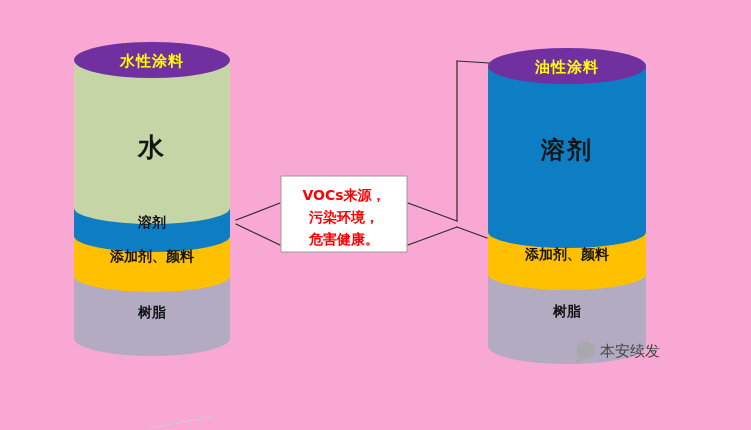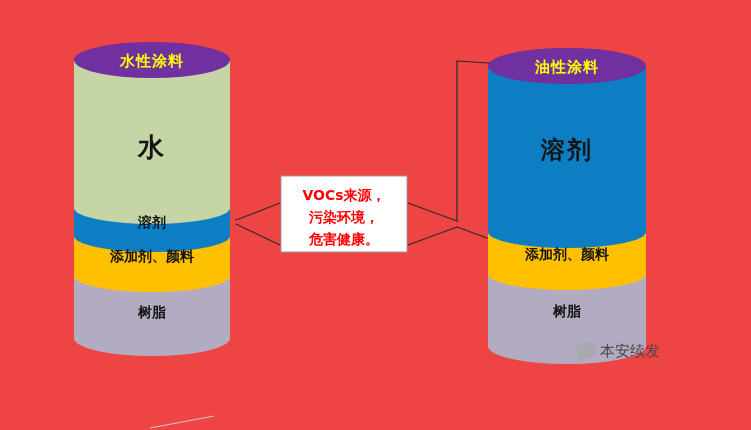--- a/index.html
+++ b/index.html
@@ -1,16 +1,16 @@
 <!DOCTYPE html>
 <html><head>
 <meta charset="utf-8">
 <style>
   html,body{margin:0;padding:0;background:#ffffff;}
-  .stage{position:relative;width:751px;height:430px;background:#ef4444;overflow:hidden;}
+  .stage{position:relative;width:751px;height:430px;background:#f9a8d4;overflow:hidden;}
   svg{display:block;}
   text{font-family:"DejaVu Sans",sans-serif;}
   .cyl-title{font-size:15px;font-weight:bold;fill:#ffff00;letter-spacing:1px;}
   .sec-label{font-size:14px;font-weight:bold;fill:#141414;}
   .big-label{font-size:26px;font-weight:600;fill:#141414;letter-spacing:2px;}
   .big-label-2{font-size:24px;font-weight:600;fill:#141414;letter-spacing:2px;}
   .callout-text{font-size:14px;font-weight:bold;fill:#ff0000;}
   .watermark-text{font-size:15px;fill:#474747;}
   .connector{stroke:#2a2a2a;stroke-width:1.2;fill:none;stroke-linecap:round;}
   .callout-rect{stroke:#9b9b9b;stroke-width:1;}

